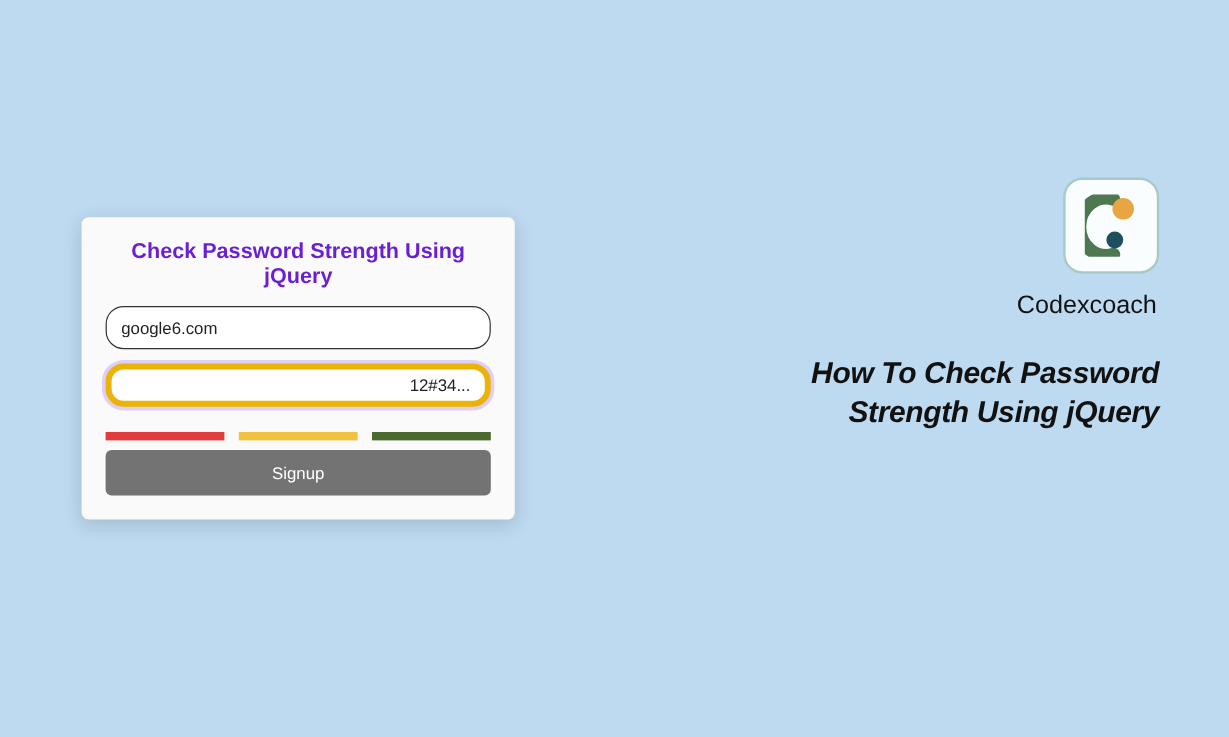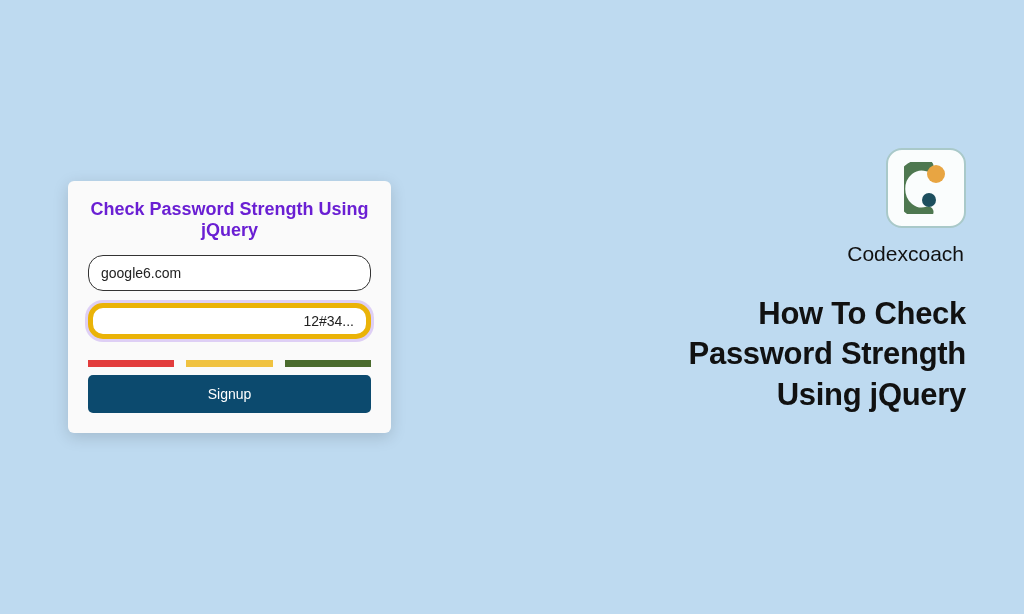--- a/index.html
+++ b/index.html
@@ -12,21 +12,21 @@
       height: 614px;
       background: #bedaf0;
       font-family: -apple-system, BlinkMacSystemFont, "Segoe UI", Helvetica, Arial, sans-serif;
       position: relative;
       overflow: hidden;
     }
     .card {
       position: absolute;
       left: 68px;
       top: 181px;
-      width: 323px;
+      width: 361px;
       background: #fafafa;
       border-radius: 6px;
       box-shadow: 0 4px 16px rgba(0,0,0,0.15);
       padding: 18px 20px 20px 20px;
     }
     .card-title {
       color: #6a1fd3;
       font-size: 18px;
       font-weight: 600;
       text-align: center;
@@ -67,21 +67,21 @@
     .bar.green { background: #4a6b2d; }
     .strength-label {
       font-size: 11px;
       font-weight: 700;
       color: #222;
       margin-bottom: 12px;
     }
     .signup-btn {
       width: 100%;
       height: 38px;
-      background: #0c4a6e;
+      background: #737373;
       color: #fff;
       border: none;
       border-radius: 5px;
       font-size: 14px;
       font-weight: 500;
       cursor: pointer;
     }
     .right-block {
       position: absolute;
       right: 58px;
@@ -109,26 +109,27 @@
     }
     .brand-name {
       font-size: 21px;
       font-weight: 500;
       color: #111;
       text-align: right;
       margin-right: 2px;
       margin-bottom: 28px;
     }
     .headline {
-      font-size: 31px;
+      font-size: 25px;
       font-weight: 800;
       color: #111;
       line-height: 1.3;
       text-align: right;
       letter-spacing: -0.3px;
+      font-style: italic;
     }
   </style>
 </head>
 <body>
 
 <div class="card">
   <div class="card-title">Check Password Strength Using jQuery</div>
   <input type="text" class="input-field input-email" value="google6.com" style="">
   <input type="text" class="input-field input-password" value="12#34..." style="">
   <div class="strength-bars">

